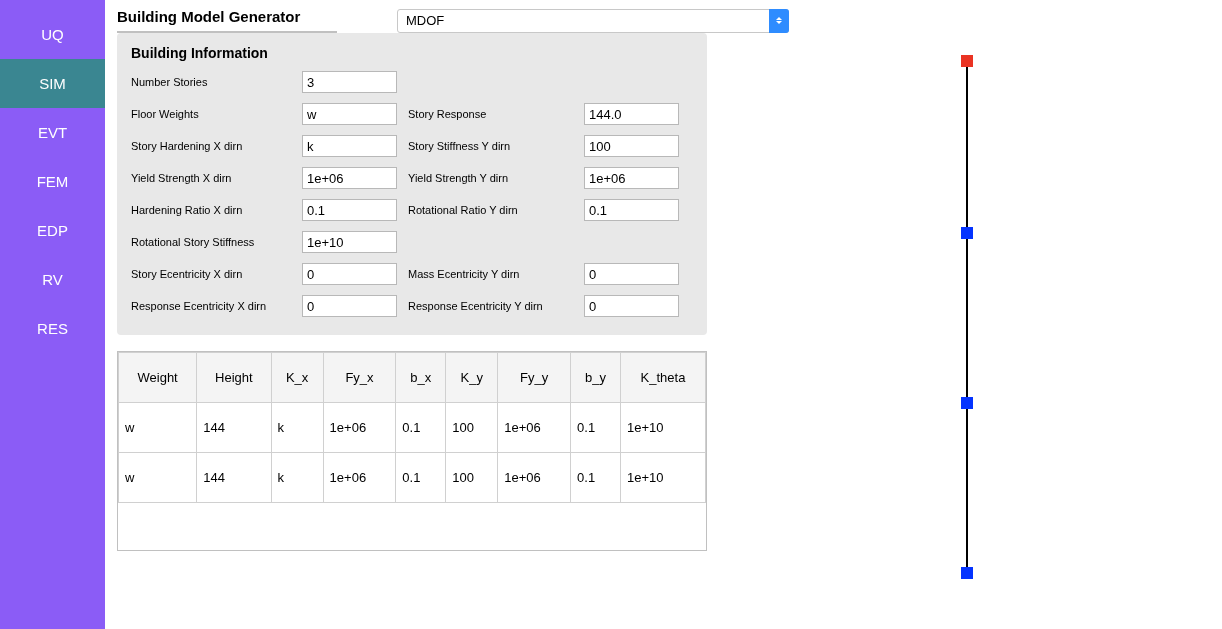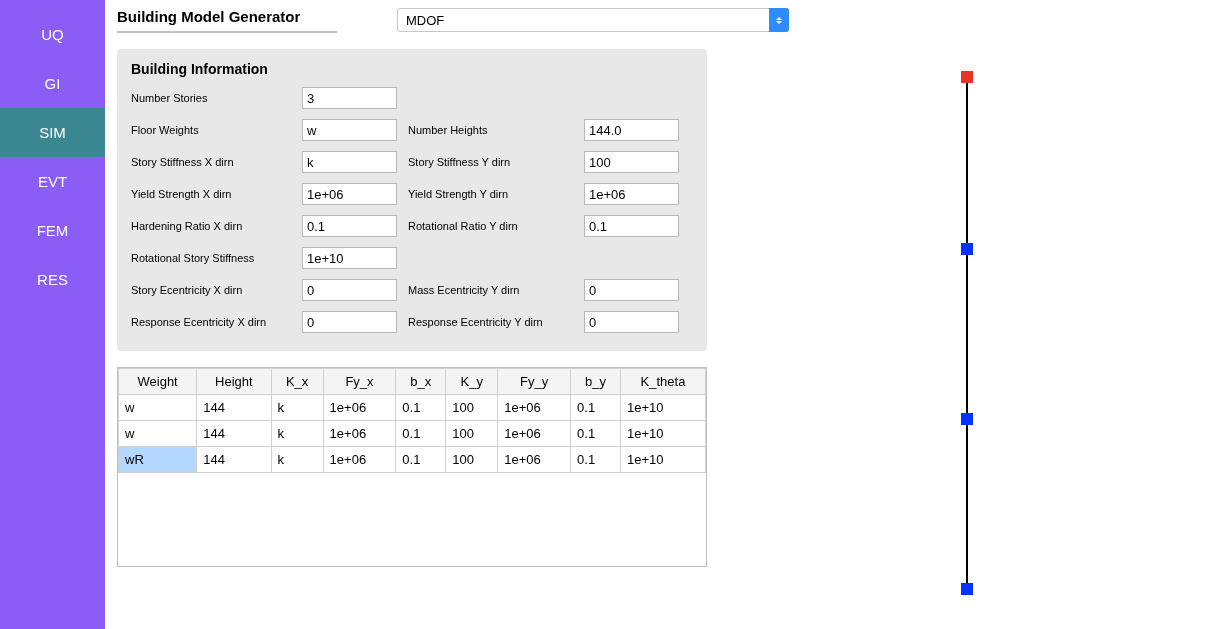--- a/index.html
+++ b/index.html
@@ -31,23 +31,22 @@
       background: #3a8691;
     }
     .main {
       flex: 1;
       padding: 8px 12px;
       display: flex;
       flex-direction: column;
     }
     .header-row {
       display: flex;
-      align-items: flex-start;
+      align-items: center;
       gap: 60px;
-      margin-bottom: 16px;
     }
     .title-block {
       display: flex;
       flex-direction: column;
     }
     .page-title {
       font-weight: 700;
       font-size: 15px;
       padding-bottom: 6px;
     }
@@ -138,21 +137,21 @@
       height: 200px;
       overflow: auto;
     }
     table {
       width: 100%;
       border-collapse: collapse;
       font-size: 13px;
     }
     th, td {
       border: 1px solid #d0d0d0;
-      padding: 5px 6px;
+      padding: 17px 6px;
       text-align: left;
       background: #fff;
     }
     th {
       background: #f4f4f4;
       font-weight: 400;
       text-align: center;
     }
     td.selected { background: #b3d7ff; }
     .viz {
@@ -176,24 +175,25 @@
       transform: translate(-50%, -50%);
     }
     .node.red { background: #ea3323; }
     .node.blue { background: #0433ff; }
   </style>
 </head>
 <body>
 
 <div class="sidebar">
   <div class="sidebar-item">UQ</div>
-  <div class="sidebar-item">GI</div>
   <div class="sidebar-item active">SIM</div>
   <div class="sidebar-item">EVT</div>
   <div class="sidebar-item">FEM</div>
+  <div class="sidebar-item">EDP</div>
+  <div class="sidebar-item">RV</div>
   <div class="sidebar-item">RES</div>
 </div>
 
 <div class="main">
   <div class="header-row">
     <div class="title-block">
       <div class="page-title">Building Model Generator</div>
       <div class="title-underline"></div>
     </div>
     <div class="select-wrap">
@@ -213,24 +213,24 @@
         <div class="panel-title">Building Information</div>
         <div class="form-grid">
 
           <div class="form-label">Number Stories</div>
           <input class="text-input" value="3" style="">
           <div></div>
             <div></div>
 
           <div class="form-label">Floor Weights</div>
           <input class="text-input" value="w" style="">
-          <div class="form-label">Number Heights</div>
+          <div class="form-label">Story Response</div>
           <input class="text-input" value="144.0" style="">
 
-          <div class="form-label">Story Stiffness X dirn</div>
+          <div class="form-label">Story Hardening X dirn</div>
           <input class="text-input" value="k" style="">
           <div class="form-label">Story Stiffness Y dirn</div>
           <input class="text-input" value="100" style="">
 
           <div class="form-label">Yield Strength X dirn</div>
           <input class="text-input" value="1e+06" style="">
           <div class="form-label">Yield Strength Y dirn</div>
           <input class="text-input" value="1e+06" style="">
 
           <div class="form-label">Hardening Ratio X dirn</div>
@@ -287,31 +287,20 @@
                 <td>w</td>
                 <td>144</td>
                 <td>k</td>
                 <td>1e+06</td>
                 <td>0.1</td>
                 <td>100</td>
                 <td>1e+06</td>
                 <td>0.1</td>
                 <td>1e+10</td>
               </tr>
-              <tr>
-                <td class="selected">wR</td>
-                <td>144</td>
-                <td>k</td>
-                <td>1e+06</td>
-                <td>0.1</td>
-                <td>100</td>
-                <td>1e+06</td>
-                <td>0.1</td>
-                <td>1e+10</td>
-              </tr>
             </tbody>
         </table>
       </div>
     </div>
 
     <div class="viz">
       <div class="stick-line" id="stick-line" style="top: 28px; height: 512px;"></div>
       <div id="viz-nodes">
           <div class="node red" style="top: 28px;"></div>
           <div class="node blue" style="top: 200px;"></div>

